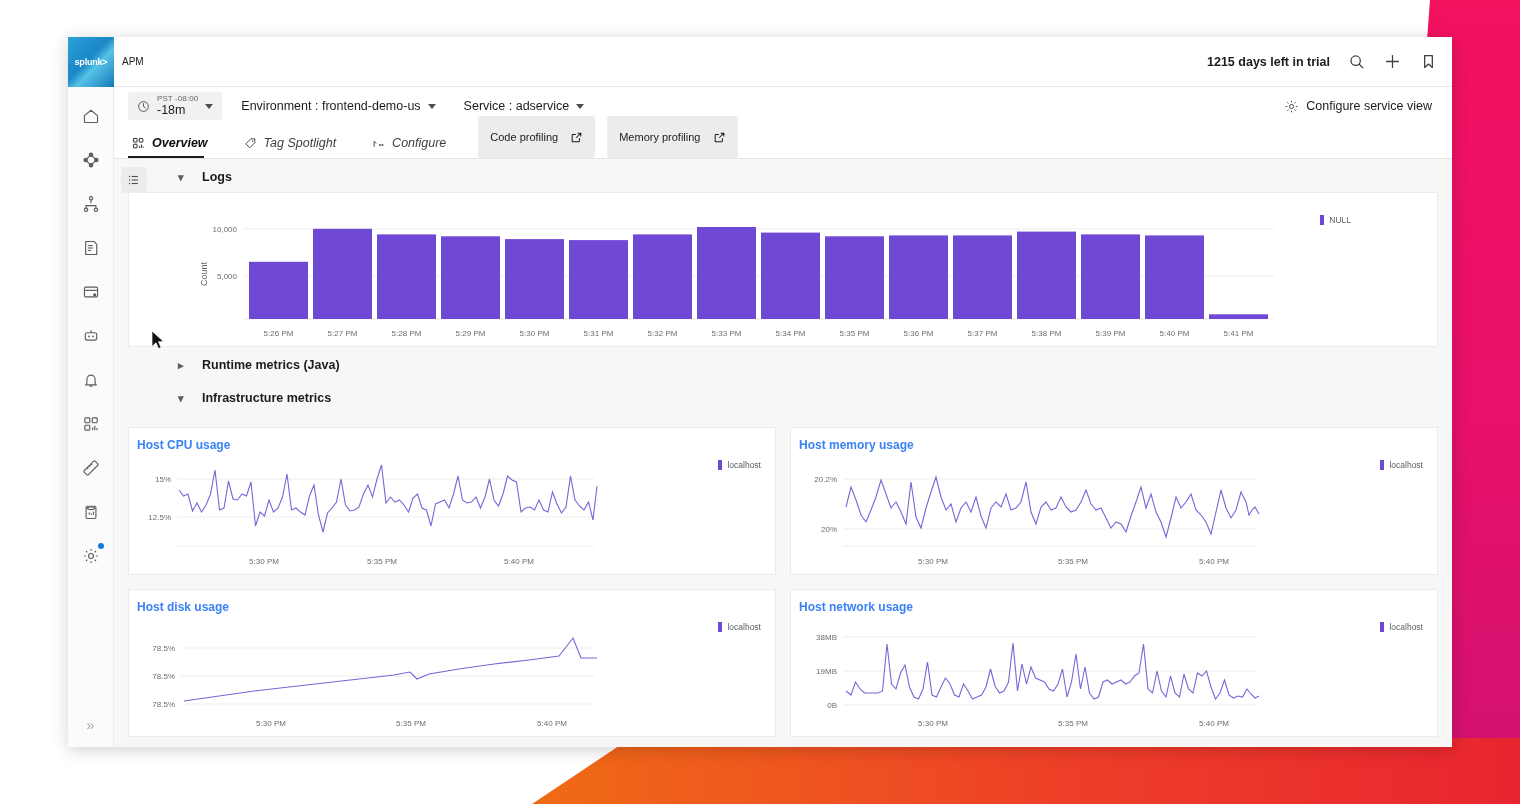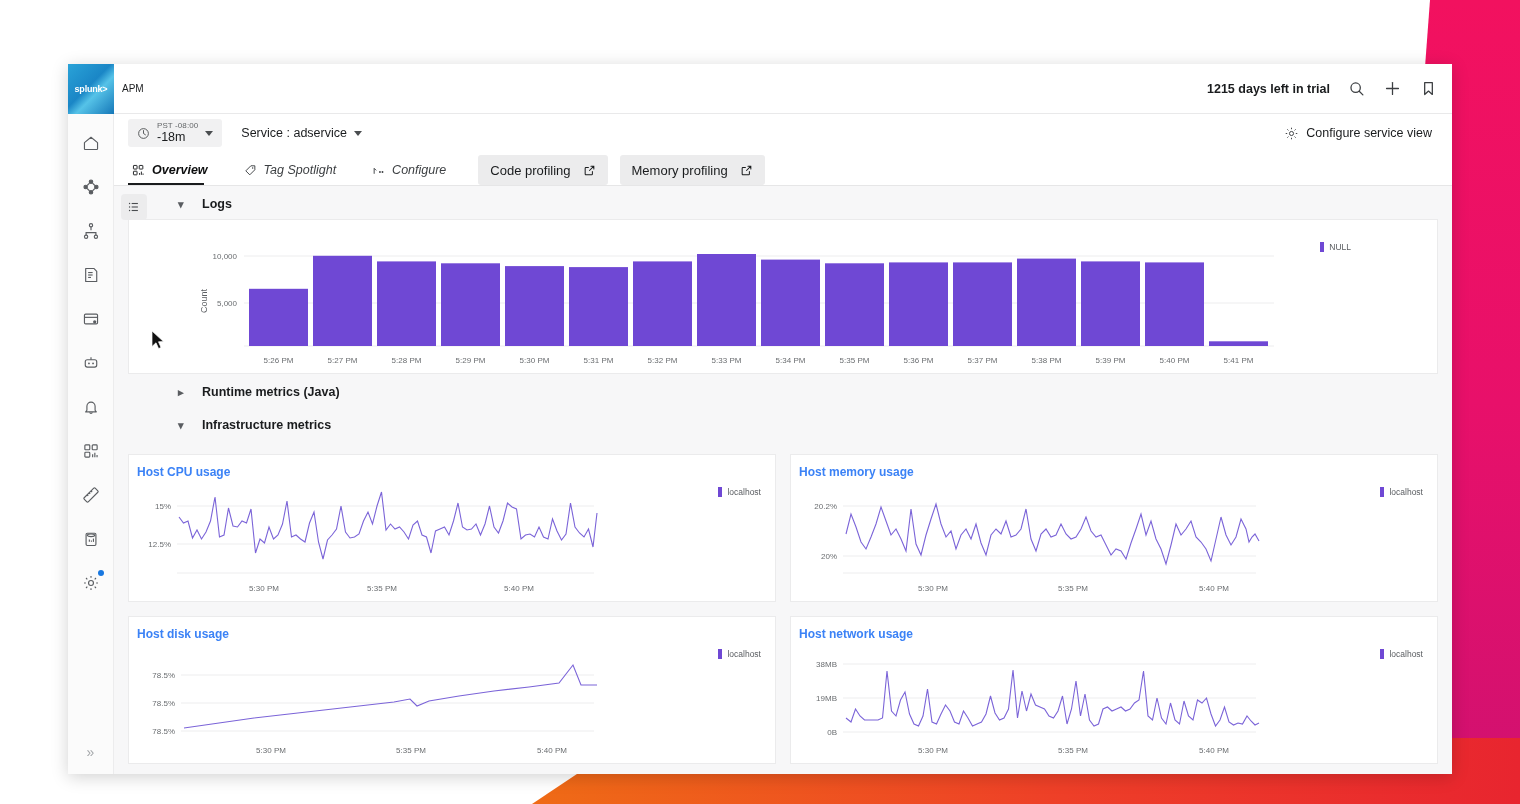--- a/index.html
+++ b/index.html
@@ -15,21 +15,21 @@
     clip-path: polygon(40% 0, 100% 0, 100% 100%, 0 100%);
   }
   .deco-orange {
     position: absolute; bottom: 0; left: 0; width: 1520px; height: 120px;
     background: linear-gradient(90deg, #f07f16 0%, #ef6b16 35%, #ee3f28 70%, #e8252f 100%);
     clip-path: polygon(35% 100%, 41.5% 45%, 100% 45%, 100% 100%);
   }
 
   
   .window {
-    position: absolute; left: 68px; top: 64px; width: 1384px; height: 710px;
+    position: absolute; left: 68px; top: 37px; width: 1384px; height: 710px;
     background: #fff; box-shadow: 0 3px 16px rgba(0,0,0,0.18);
     overflow: hidden; display: flex; flex-direction: column;
   }
 
   
   .topbar {
     height: 50px; display: flex; align-items: stretch; flex: none;
     border-bottom: 1px solid #e9e9ea; background: #fff;
   }
   .logo {
@@ -68,21 +68,21 @@
   .tp-tz { font-size: 8px; color: #646769; letter-spacing: 0.1px; }
   .tp-val { font-size: 12.5px; color: #1a1c1e; font-weight: 500; }
   .caret { width: 0; height: 0; border-left: 4px solid transparent; border-right: 4px solid transparent; border-top: 5px solid #4a4d50; }
   .pill { display: flex; align-items: center; gap: 7px; font-size: 12.5px; color: #1a1c1e; padding: 5px 9px; border-radius: 3px; cursor: pointer; }
   .filter-right { margin-left: auto; display: flex; align-items: flex-start; gap: 7px; padding-right: 6px; font-size: 12.5px; color: #1a1c1e; cursor: pointer; }
 
   .tabbar { height: 34px; display: flex; align-items: flex-end; gap: 0; padding: 0 14px; border-bottom: 1px solid #e6e6e7; flex: none; }
   .tab { display: flex; align-items: center; gap: 7px; padding: 4px 14px 8px 4px; margin-right: 18px; font-size: 12.5px; color: #3c3f42; cursor: pointer; position: relative; font-style: italic; }
   .tab.active { color: #0c0d0e; font-weight: bold; }
   .tab.active::after { content: ""; position: absolute; left: 0; right: 18px; bottom: 0; height: 2.5px; background: #1a1c1e; }
-  .btnprof { display: flex; align-items: center; gap: 12px; background: #ececed; border-radius: 3px; padding: 15px 12px; font-size: 13px; color: #1a1c1e; cursor: pointer; margin-right: 12px; height: 26px; }
+  .btnprof { display: flex; align-items: center; gap: 12px; background: #ececed; border-radius: 3px; padding: 21px 12px; font-size: 11px; color: #1a1c1e; cursor: pointer; margin-right: 12px; height: 26px; }
 
   
   .scroll { flex: 1; min-height: 0; overflow: hidden; background: #f7f7f8; position: relative; }
   .listbtn {
     position: absolute; left: 7px; top: 8px; width: 26px; height: 26px; background: #ececed; border-radius: 4px;
     display: flex; align-items: center; justify-content: center; color: #4a4d50; cursor: pointer; z-index: 5;
   }
   .secthead { display: flex; align-items: center; gap: 14px; padding: 11px 0 8px 64px; font-size: 12.5px; color: #1a1c1e; font-weight: bold; cursor: pointer; }
   .chev { color: #5a5d61; font-size: 11px; width: 10px; display: inline-block; }
 
@@ -235,20 +235,24 @@
         <div class="filterbar">
           <div class="timepicker">
             <svg width="13" height="13" viewBox="0 0 20 20" fill="none" stroke="#4a4d50" stroke-width="1.4">
                 <circle cx="10" cy="10" r="7.5"></circle>
                 <path d="M10 5.5V10l3 2" stroke-linecap="round"></path>
               </svg>
             <div class="tp-text">
               <div class="tp-tz">PST -08:00</div>
               <div class="tp-val">-18m</div>
             </div>
+            <span class="caret"></span>
+          </div>
+          <div class="pill">
+            <span>Environment : frontend-demo-us</span>
             <span class="caret"></span>
           </div>
           <div class="pill">
             <span>Service : adservice</span>
             <span class="caret"></span>
           </div>
           <div class="filter-right">
             <svg width="15" height="15" viewBox="0 0 22 22" fill="none" stroke="#3c3f42" stroke-width="1.4">
                 <circle cx="11" cy="11" r="3"></circle>
                 <path d="M11 2.5v2.2M11 17.3v2.2M19.5 11h-2.2M4.7 11H2.5M17.1 4.9l-1.6 1.6M6.5 15.5l-1.6 1.6M17.1 17.1l-1.6-1.6M6.5 6.5L4.9 4.9"></path>

